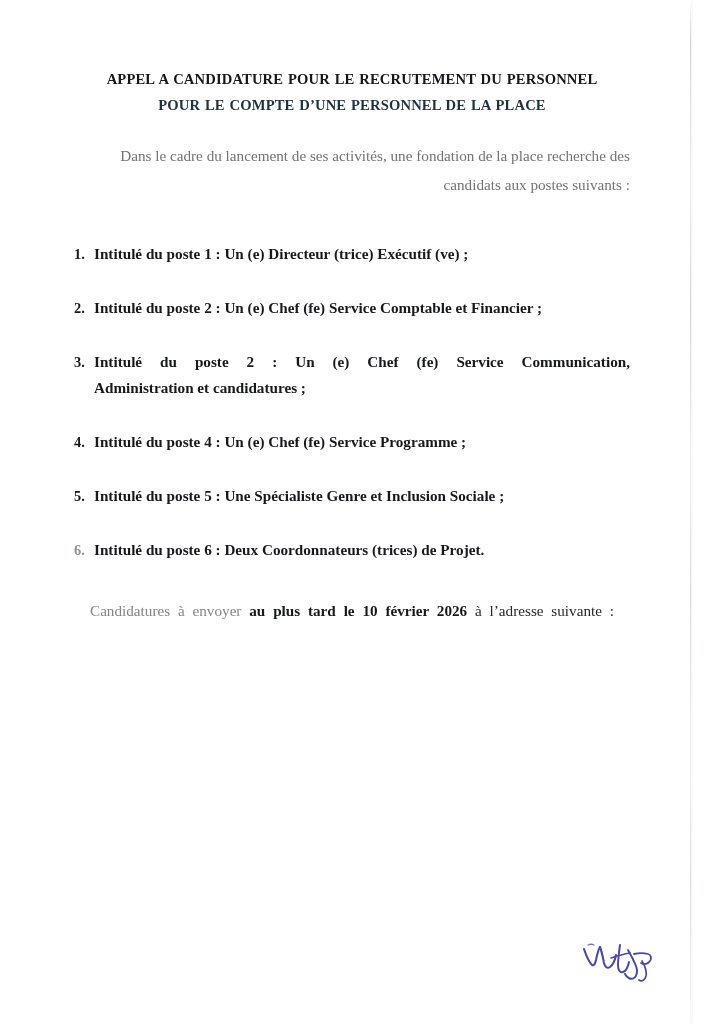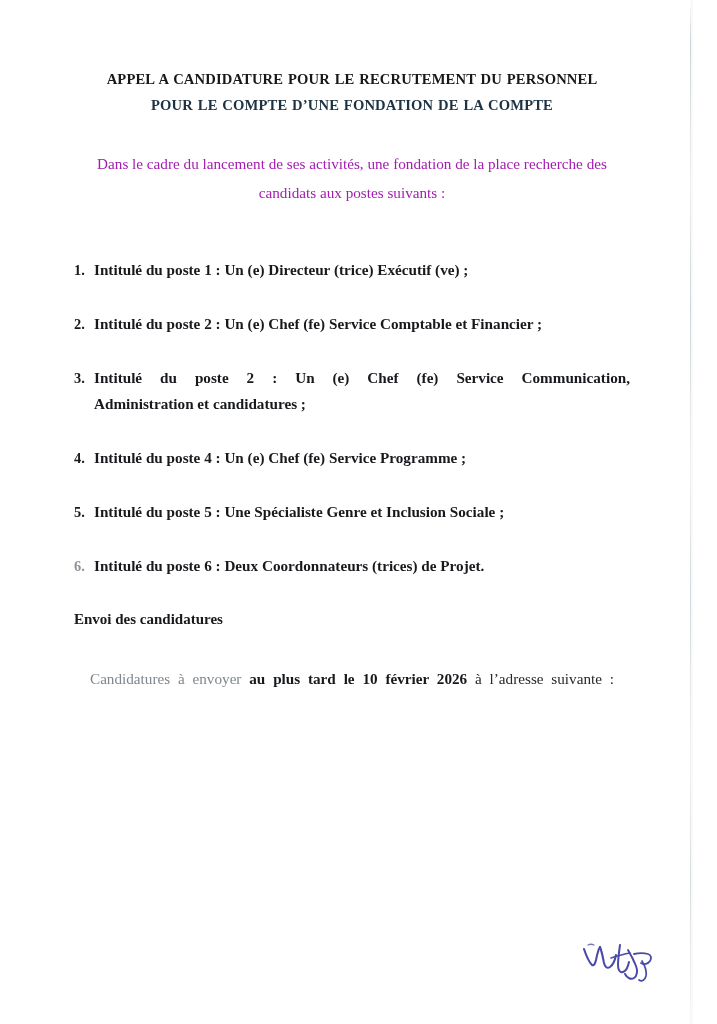--- a/index.html
+++ b/index.html
@@ -70,26 +70,26 @@
   .doc-title .line2 {
     display: block;
     color: #15202c;
   }
   .doc-title .tint {
     color: #1d3242;
   }
 
   
   .intro {
-    margin: 8px;
+    margin: 0;
     padding-top: 23px;
     font-size: 15.2px;
     line-height: 29px;
-    color: #a21caf;
-    text-align: center;
+    color: #737373;
+    text-align: right;
   }
 
   
   .post-list {
     margin: 0;
     padding: 14px 0 0 0;
     list-style: none;
   }
   .post-item {
     position: relative;
@@ -175,21 +175,21 @@
 
 <div class="page">
 
   <div class="scan-edge-2"></div>
   <div class="scan-edge"></div>
 
   <div class="content">
 
     <h1 class="doc-title">
       <span>APPEL A CANDIDATURE POUR LE RECRUTEMENT DU PERSONNEL</span>
-      <span class="line2 tint">POUR LE COMPTE D’UNE FONDATION DE LA COMPTE</span>
+      <span class="line2 tint">POUR LE COMPTE D’UNE PERSONNEL DE LA PLACE</span>
     </h1>
 
     <p class="intro">Dans le cadre du lancement de ses activités, une fondation de la place recherche des candidats aux postes suivants :</p>
 
     <ol class="post-list">
 
       <li class="post-item">
         <span class="num">1.</span>
         <span class="txt">Intitulé du poste 1 : Un (e) Directeur (trice) Exécutif (ve) ;</span>
       </li>
@@ -217,21 +217,20 @@
         <span class="txt">Intitulé du poste 5 : Une Spécialiste Genre et Inclusion Sociale ;</span>
       </li>
 
       <li class="post-item faded-start">
         <span class="num">6.</span>
         <span class="txt">Intitulé du poste 6 : Deux Coordonnateurs (trices) de Projet.</span>
       </li>
 
     </ol>
 
-    <h2 class="sec-heading">Envoi des candidatures</h2>
 
     <p class="send-line"><span class="lead">Candidatures à envoyer</span><span> </span><b>au plus tard le 10 février 2026</b><span> </span><span>à l’adresse suivante :</span></p>
 
 
   </div>
 
   <div class="signature">
     <svg width="90" height="60" viewBox="0 0 90 60" fill="none" xmlns="http://www.w3.org/2000/svg">
       <g stroke="#4a4ba8" stroke-linecap="round" stroke-linejoin="round" fill="none">
         <path d="M6 13 C8 19, 11 26, 14 29 C16 30, 17 28, 18 24 C19 19, 20 14, 22 11" stroke-width="2.1"></path>

